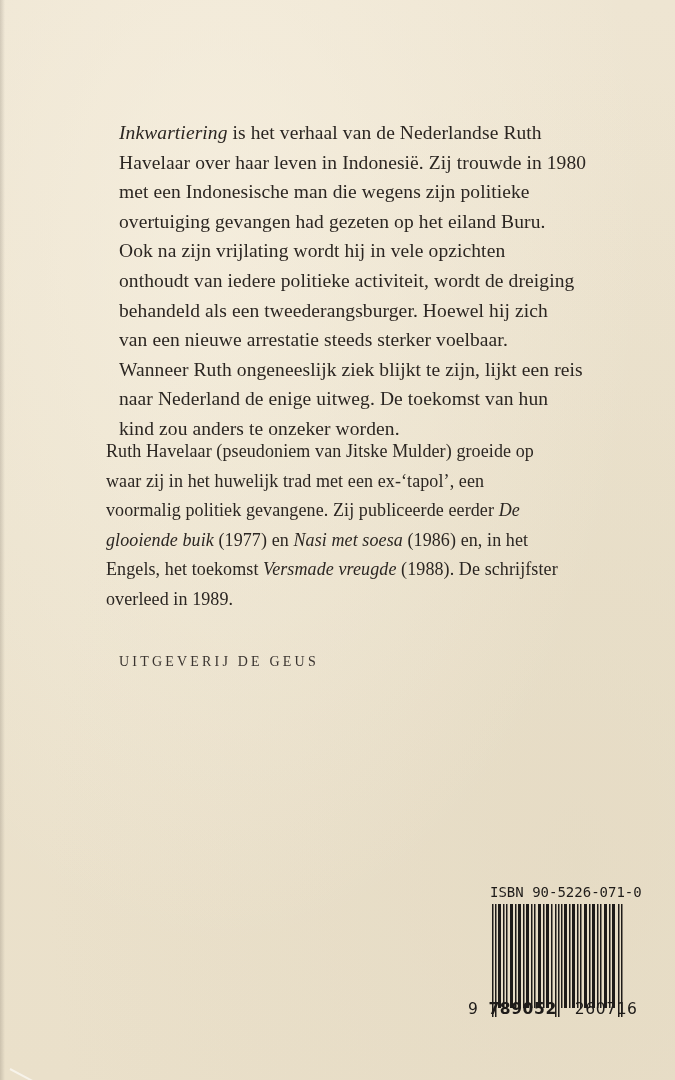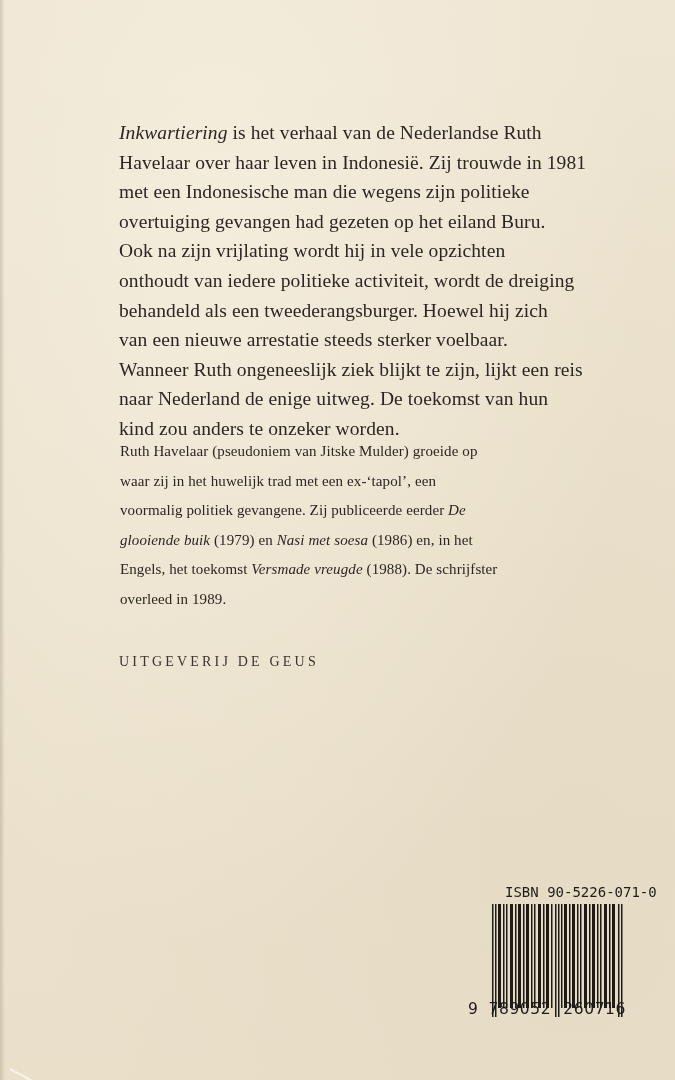--- a/index.html
+++ b/index.html
@@ -54,24 +54,24 @@
       line-height: 29.6px;
       letter-spacing: 0.1px;
     }
     .blurb p {
       margin: 0;
       white-space: nowrap;
     }
     .line { display: block; }
     .para2 {
       position: absolute;
-      left: 120px;
+      left: 106px;
       top: 437px;
       width: 460px;
-      font-size: 15px;
+      font-size: 18px;
       line-height: 29.6px;
       letter-spacing: 0.1px;
     }
     em { font-style: italic; }
     .publisher {
       position: absolute;
       left: 119px;
       top: 654px;
       font-size: 14px;
       letter-spacing: 3.2px;
@@ -83,21 +83,21 @@
       top: 884px;
       width: 150px;
     }
     .isbn-text {
       font-family: "DejaVu Sans Mono", "Liberation Mono", monospace;
       font-size: 14px;
       letter-spacing: 0px;
       color: #1e1b19;
       text-align: right;
       padding-right: 0px;
-      margin-left: 27px;
+      margin-left: 12px;
       white-space: nowrap;
     }
     .barcode {
       position: relative;
       margin-top: 4px;
       height: 113px;
       width: 132px;
       margin-left: 14px;
     }
     .barcode svg { display: block; }
@@ -105,52 +105,52 @@
       position: absolute;
       left: 468px;
       top: 1000px;
       font-family: "DejaVu Sans", "Liberation Sans", sans-serif;
       font-size: 15.5px;
       color: #1e1b19;
       white-space: nowrap;
       letter-spacing: 0.6px;
     }
     .ean-first { margin-right: 10px; }
-    .ean-g1 { margin-right: 12px; }
+    .ean-g1 { margin-right: 18px; font-weight: bold; }
   </style>
 </head>
 <body>
 
 <div class="cover">
   <div class="edge-left"></div>
   <div class="edge-right"></div>
   <div class="crease"></div>
 
   <div class="blurb">
     <p>
       <span class="line"><em>Inkwartiering</em><span> is het verhaal van de Nederlandse Ruth</span></span>
-      <span class="line">Havelaar over haar leven in Indonesië. Zij trouwde in 1981</span>
+      <span class="line">Havelaar over haar leven in Indonesië. Zij trouwde in 1980</span>
       <span class="line">met een Indonesische man die wegens zijn politieke</span>
       <span class="line">overtuiging gevangen had gezeten op het eiland Buru.</span>
       <span class="line">Ook na zijn vrijlating wordt hij in vele opzichten</span>
       <span class="line">onthoudt van iedere politieke activiteit, wordt de dreiging</span>
       <span class="line">behandeld als een tweederangsburger. Hoewel hij zich</span>
       <span class="line">van een nieuwe arrestatie steeds sterker voelbaar.</span>
       <span class="line">Wanneer Ruth ongeneeslijk ziek blijkt te zijn, lijkt een reis</span>
       <span class="line">naar Nederland de enige uitweg. De toekomst van hun</span>
       <span class="line">kind zou anders te onzeker worden.</span>
     </p>
   </div>
 
   <div class="para2">
     <p style="margin:0; white-space:nowrap;">
       <span class="line">Ruth Havelaar (pseudoniem van Jitske Mulder) groeide op</span>
       <span class="line">waar zij in het huwelijk trad met een ex-‘tapol’, een</span>
       <span class="line"><span>voormalig politiek gevangene. Zij publiceerde eerder </span><em>De</em></span>
-      <span class="line"><em>glooiende buik</em><span> (1979) en </span><em>Nasi met soesa</em><span> (1986) en, in het</span></span>
+      <span class="line"><em>glooiende buik</em><span> (1977) en </span><em>Nasi met soesa</em><span> (1986) en, in het</span></span>
       <span class="line"><span>Engels, het toekomst </span><em>Versmade vreugde</em><span> (1988). De schrijfster</span></span>
       <span class="line">overleed in 1989.</span>
     </p>
   </div>
 
   <div class="publisher">UITGEVERIJ DE GEUS</div>
 
   <div class="isbn-block">
     <div class="isbn-text">ISBN 90-5226-071-0</div>
     <div class="barcode">

